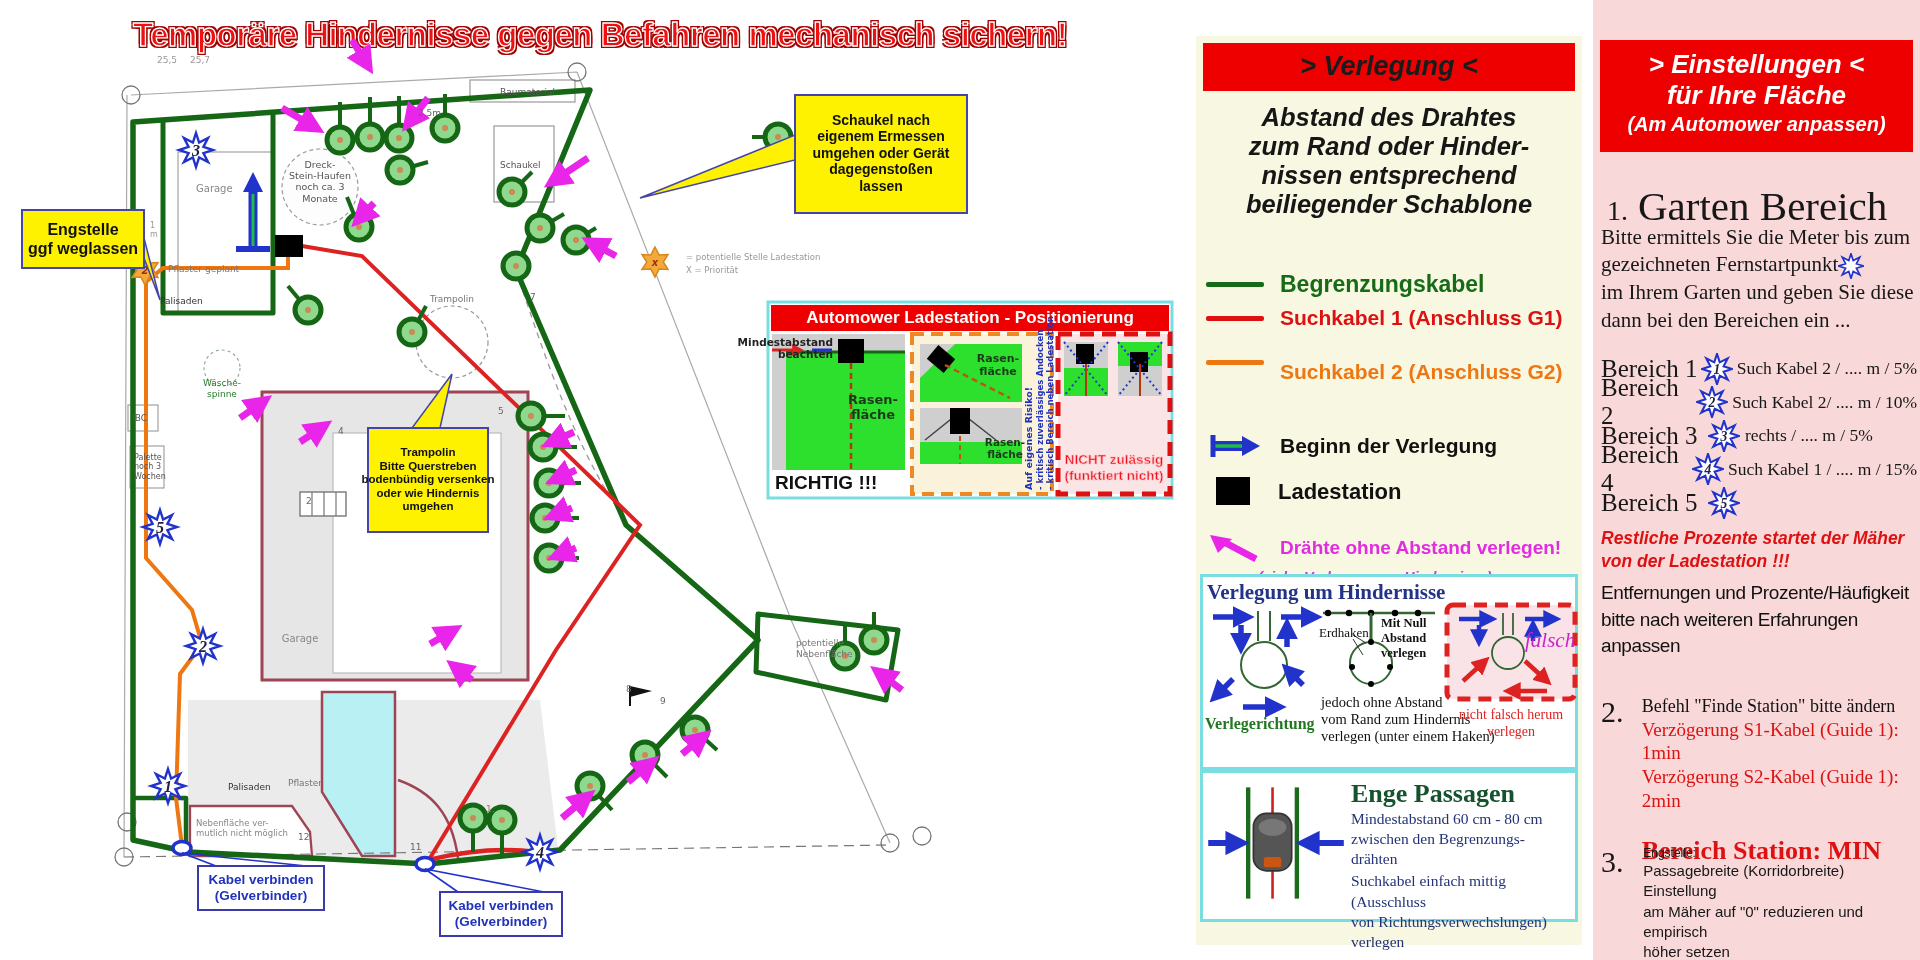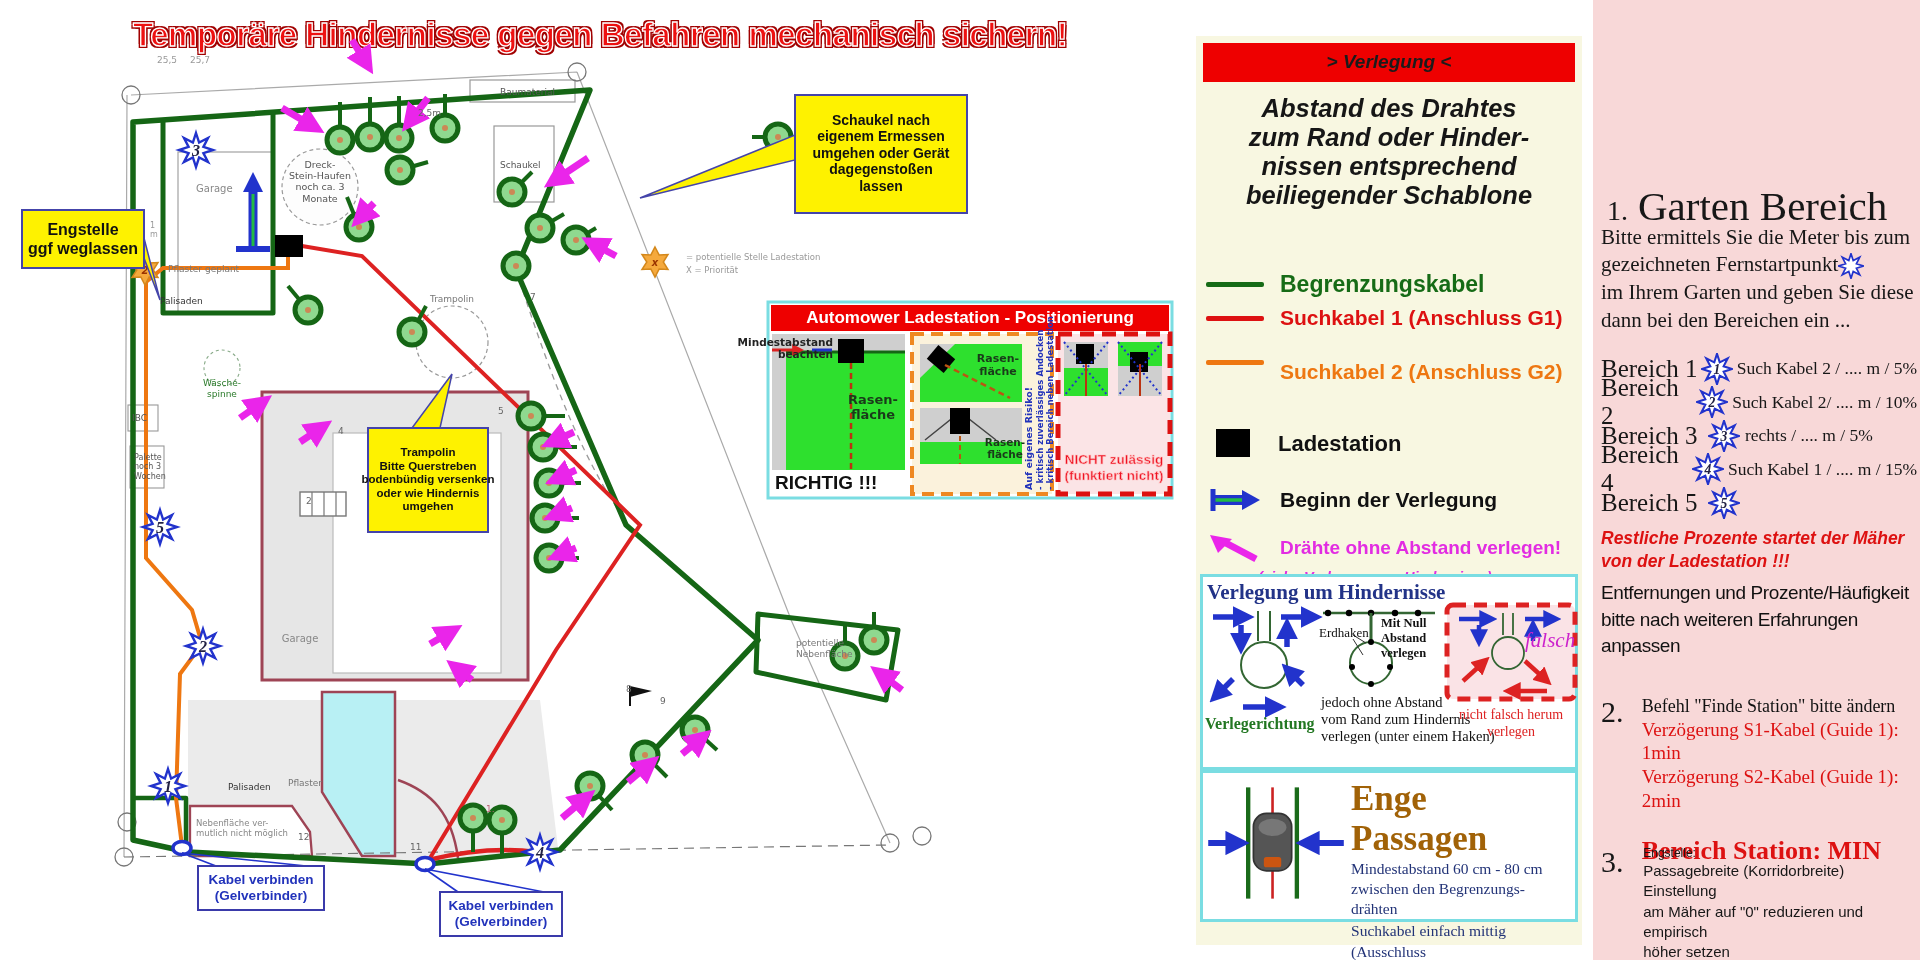--- a/index.html
+++ b/index.html
@@ -9,36 +9,36 @@
   
   .main-title{position:absolute;left:133px;top:16px;font-size:33px;font-weight:800;
       color:#ee1111;-webkit-text-stroke:1.3px #ffffff;letter-spacing:-.5px;white-space:nowrap;
       text-shadow:2px 2px 0 #a00000,-2px -2px 0 #a00000,2px -2px 0 #a00000,-2px 2px 0 #a00000}
 
   
   #plan-svg{position:absolute;left:0;top:0}
 
   
   .v-col{position:absolute;left:1196px;top:36px;width:386px;height:909px;background:#f8f7e1}
-  .v-head{margin:7px 7px 0;background:#ee0000;color:#1b1b1b;font-size:19px;font-weight:800;
+  .v-head{margin:7px 7px 0;background:#ee0000;color:#1b1b1b;font-size:27px;font-weight:800;
           font-style:italic;text-align:center;padding:8px 0 9px}
   .v-intro{margin-top:12px;text-align:center;font-size:25.5px;font-weight:800;font-style:italic;
            color:#161616;line-height:1.14;white-space:pre-line}
   #v-legend{position:absolute;left:0;top:236px;width:100%}
   .leg-row{display:flex;align-items:center;margin:0 0 12px 10px}
   .leg-sw{flex:0 0 auto;margin-right:16px}
   .leg-line{width:58px;height:5px;border-radius:2px}
   .leg-sq{width:34px;height:28px;background:#000;margin-left:10px;margin-right:28px}
   .leg-label{font-weight:700;line-height:1.05}
   .leg-sub{font-size:14.5px;font-style:italic;font-weight:700;color:#e22ce2;margin:-6px 0 0 62px}
   .v-box{position:absolute;left:4px;right:4px;background:#fff;border:3px solid #7adde2}
   .v-hind{top:538px;height:190px}
   .v-enge{top:734px;height:146px;display:flex;align-items:stretch}
   .enge-text{padding:6px 4px 0 2px;color:#223377;font-family:"Liberation Serif",serif}
-  .enge-title{font-size:35px;font-weight:700;color:#a16207}
+  .enge-title{font-size:26px;font-weight:700;color:#14532d}
   .enge-t1,.enge-t2{font-size:15.5px;line-height:1.3;white-space:pre-line;color:#223377}
   .enge-t2{margin-top:2px}
 
   
   .e-col{position:absolute;left:1593px;top:0;width:327px;height:960px;background:#f8d8d8;
          font-family:"Liberation Serif",serif;color:#171717}
   .e-head{position:absolute;left:7px;right:7px;top:40px;height:112px;background:#ee0000;color:#fff;
           text-align:center;font-family:"Liberation Sans",sans-serif;font-style:italic;font-weight:800}
   .e-h1{font-size:26px;margin-top:9px}
   .e-h2{font-size:26px}
@@ -420,32 +420,32 @@
         <div class="leg-label" style="color: rgb(22, 107, 22); font-size: 23px;">Begrenzungskabel</div>
       </div>
       <div class="leg-row" style="margin-bottom: 12px;">
         <div class="leg-sw leg-line" style="background: rgb(221, 17, 17);"></div>
         <div class="leg-label" style="color: rgb(221, 17, 17); font-size: 21px;">Suchkabel 1 (Anschluss G1)</div>
       </div>
       <div class="leg-row" style="margin-bottom: 46px;">
         <div class="leg-sw leg-line" style="background: rgb(238, 119, 17);"></div>
         <div class="leg-label" style="color: rgb(238, 119, 17); font-size: 21px; margin-top: 20px;">Suchkabel 2 (Anschluss G2)</div>
       </div>
-      <div class="leg-row" style="margin-bottom: 26px;">
-        <div class="leg-sw leg-sq"></div>
-        <div class="leg-label" style="color: rgb(17, 17, 17); font-size: 22px;">Ladestation</div>
-      </div>
       <div class="leg-row" style="margin-bottom: 14px;">
         <svg width="58" height="34" viewBox="0 0 58 34" class="leg-sw">
           <line x1="6" y1="17" x2="40" y2="17" stroke="#2233cc" stroke-width="10"></line>
           <line x1="6" y1="17" x2="38" y2="17" stroke="#22bb44" stroke-width="3.5"></line>
           <polygon points="54,17 36,7 36,27" fill="#2233cc"></polygon>
           <line x1="7" y1="6" x2="7" y2="28" stroke="#2233cc" stroke-width="5"></line>
         </svg>
         <div class="leg-label" style="color: rgb(17, 17, 17); font-size: 21px;">Beginn der Verlegung</div>
+      </div>
+      <div class="leg-row" style="margin-bottom: 26px;">
+        <div class="leg-sw leg-sq"></div>
+        <div class="leg-label" style="color: rgb(17, 17, 17); font-size: 22px;">Ladestation</div>
       </div>
       <div class="leg-row" style="margin-bottom: 10px;">
         <svg width="58" height="34" viewBox="0 0 58 34" class="leg-sw">
           <line x1="50" y1="28" x2="16" y2="10" stroke="#ea25ea" stroke-width="7"></line>
           <polygon points="4,4 26,8 12,22" fill="#ea25ea"></polygon>
         </svg>
         <div class="leg-label" style="color: rgb(226, 44, 226); font-size: 19px;">Drähte ohne Abstand verlegen!</div>
       </div>
       <div class="leg-sub">(siehe Verlegung um Hindernisse)</div>
     </div>
@@ -525,20 +525,25 @@
       <div class="enge-t1">Mindestabstand 60 cm - 80 cm
 zwischen den Begrenzungs-
 drähten</div>
       <div class="enge-t2">Suchkabel einfach mittig (Ausschluss
 von Richtungsverwechslungen) verlegen</div>
     </div>
   </div>
 </div>
 
 <div class="e-col">
+  <div class="e-head">
+    <div class="e-h1">&gt; Einstellungen &lt;</div>
+    <div class="e-h2">für Ihre Fläche</div>
+    <div class="e-h3">(Am Automower anpassen)</div>
+  </div>
   <div class="e-s1">
     <span class="e-num">1.</span><span class="e-s1title">Garten Bereich</span>
   </div>
   <div class="e-par">
     <span>Bitte ermittels Sie die Meter bis zum</span><br>
     <span>gezeichneten Fernstartpunkt</span><span id="fern-star"><svg width="26" height="26" viewBox="0 0 40 40" style="vertical-align: middle;">
           <polygon points="20.0,1.0 23.4,11.7 33.4,6.6 28.3,16.6 39.0,20.0 28.3,23.4 33.4,33.4 23.4,28.3 20.0,39.0 16.6,28.3 6.6,33.4 11.7,23.4 1.0,20.0 11.7,16.6 6.6,6.6 16.6,11.7" fill="#fff" stroke="#2233cc" stroke-width="2.6"></polygon>
         </svg></span><br>
     <span>im Ihrem Garten und geben Sie diese</span><br>
     <span>dann bei den Bereichen ein ...</span>

